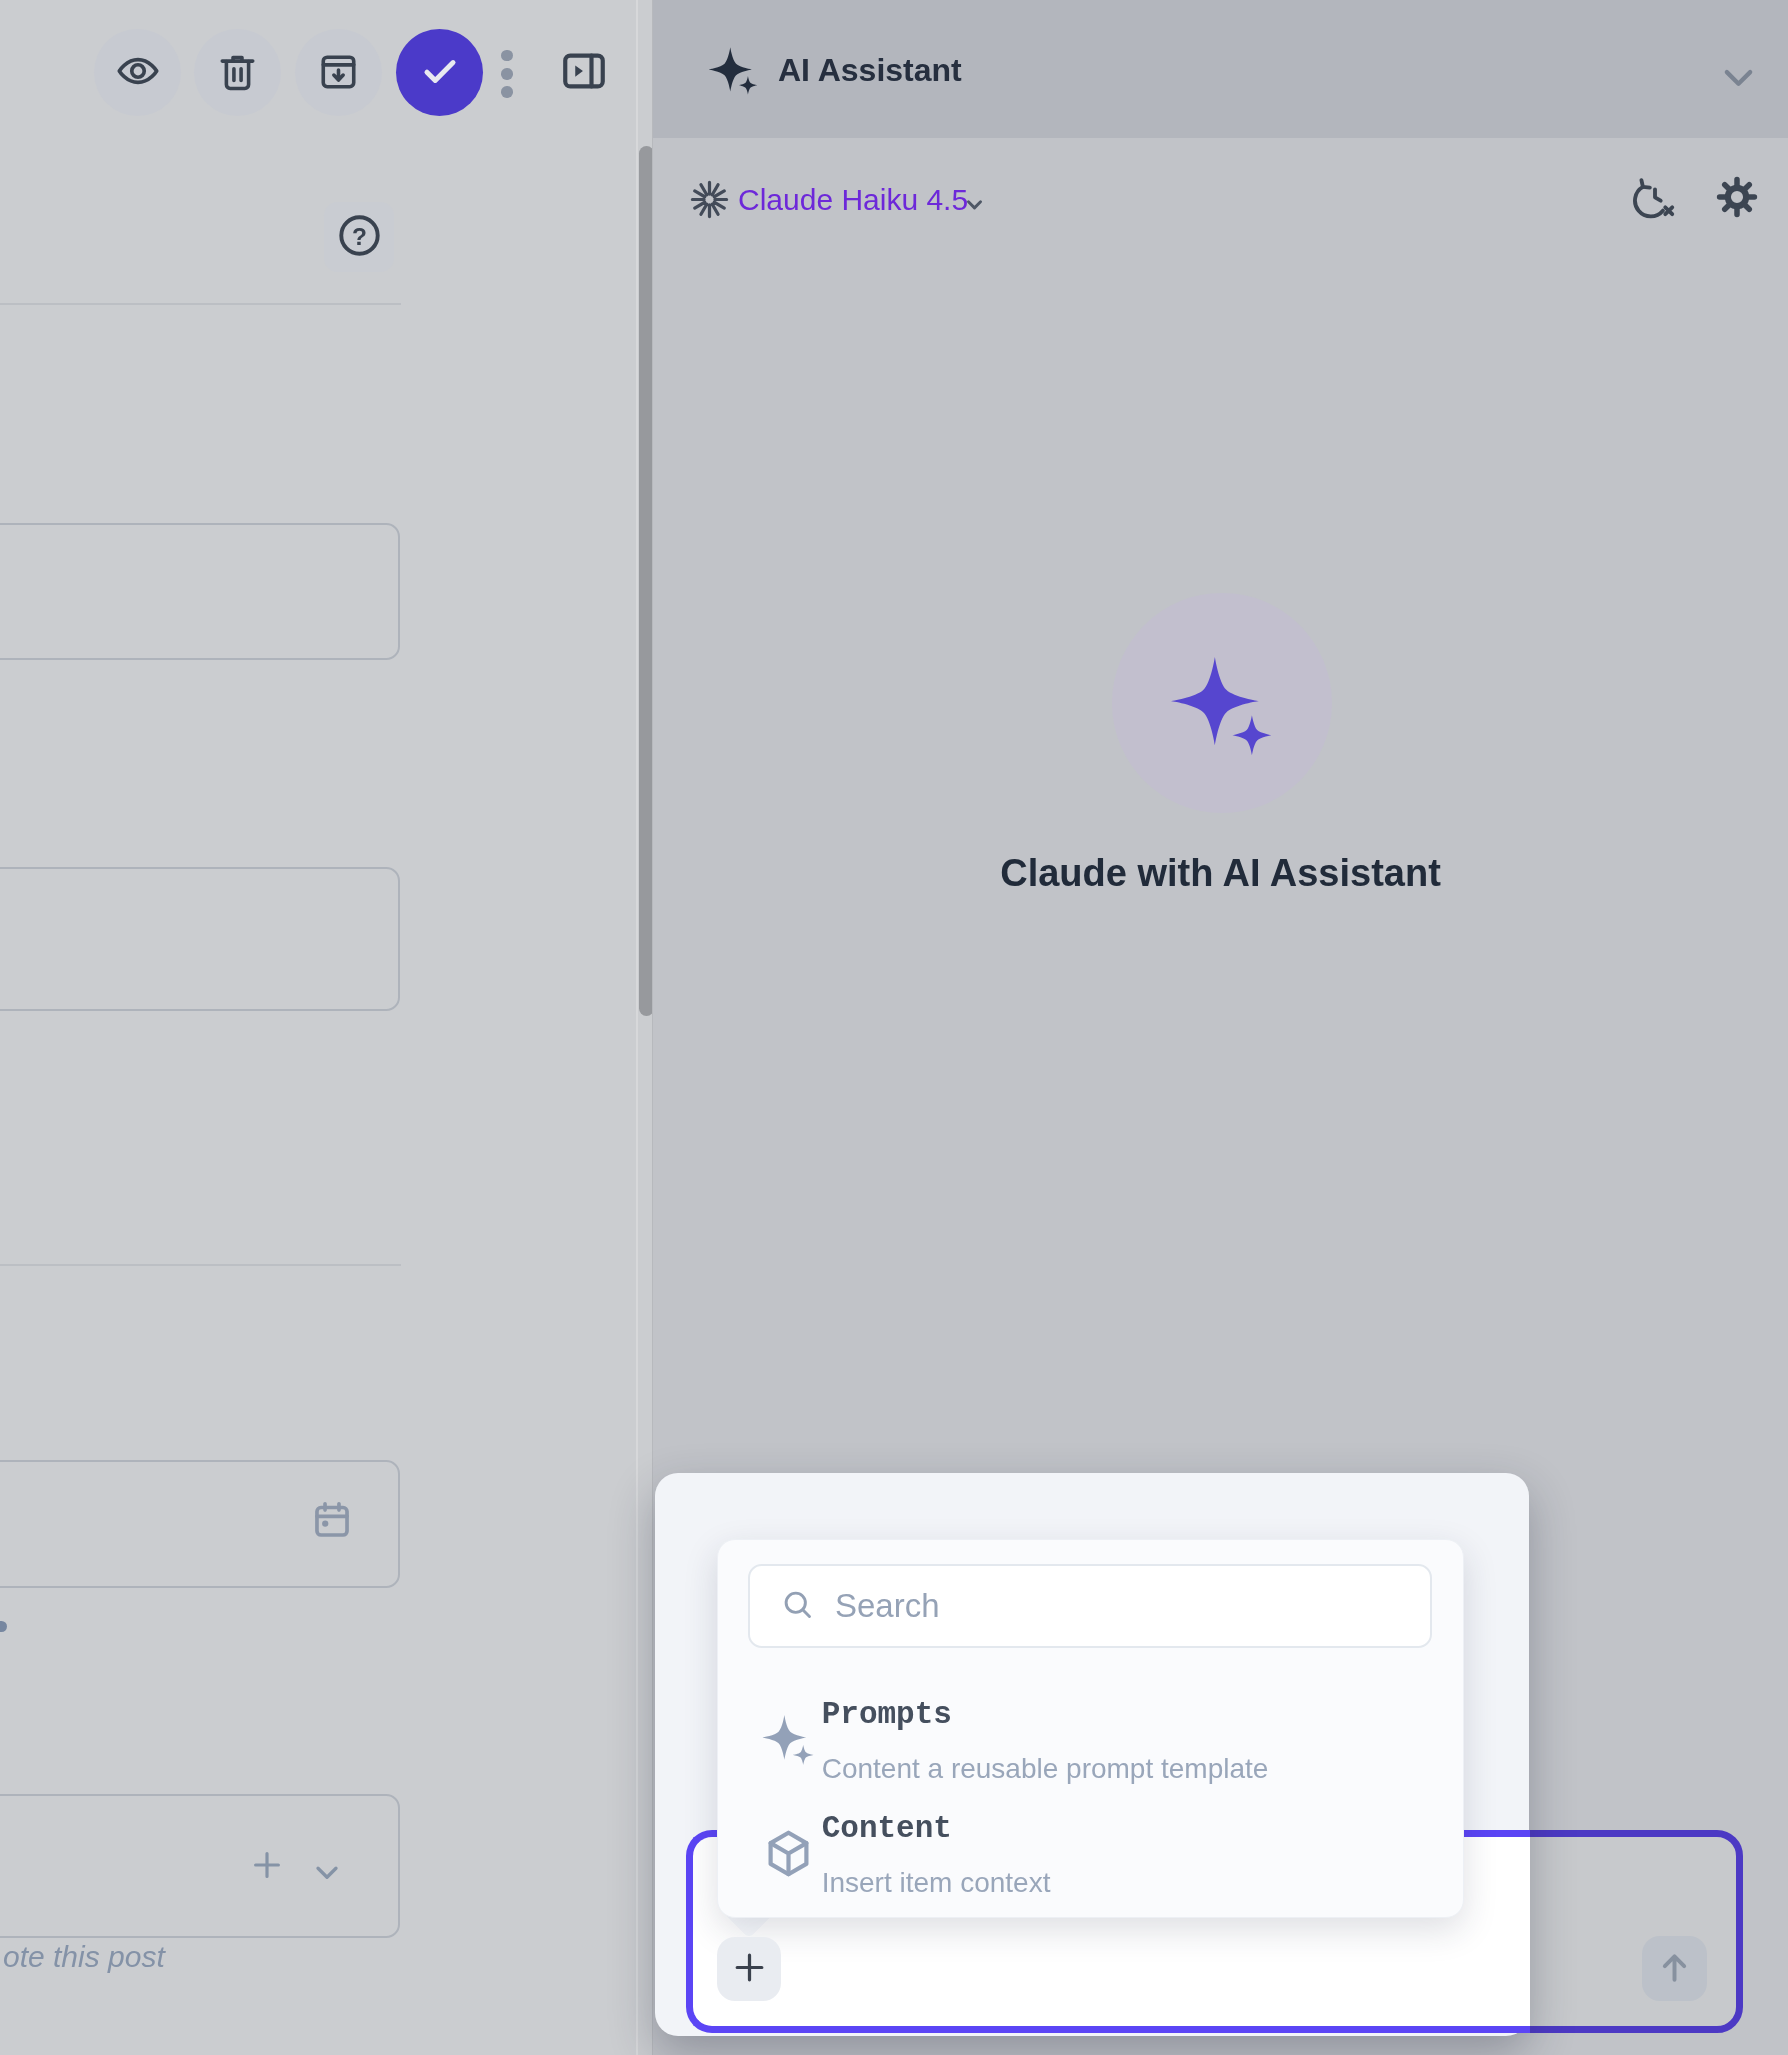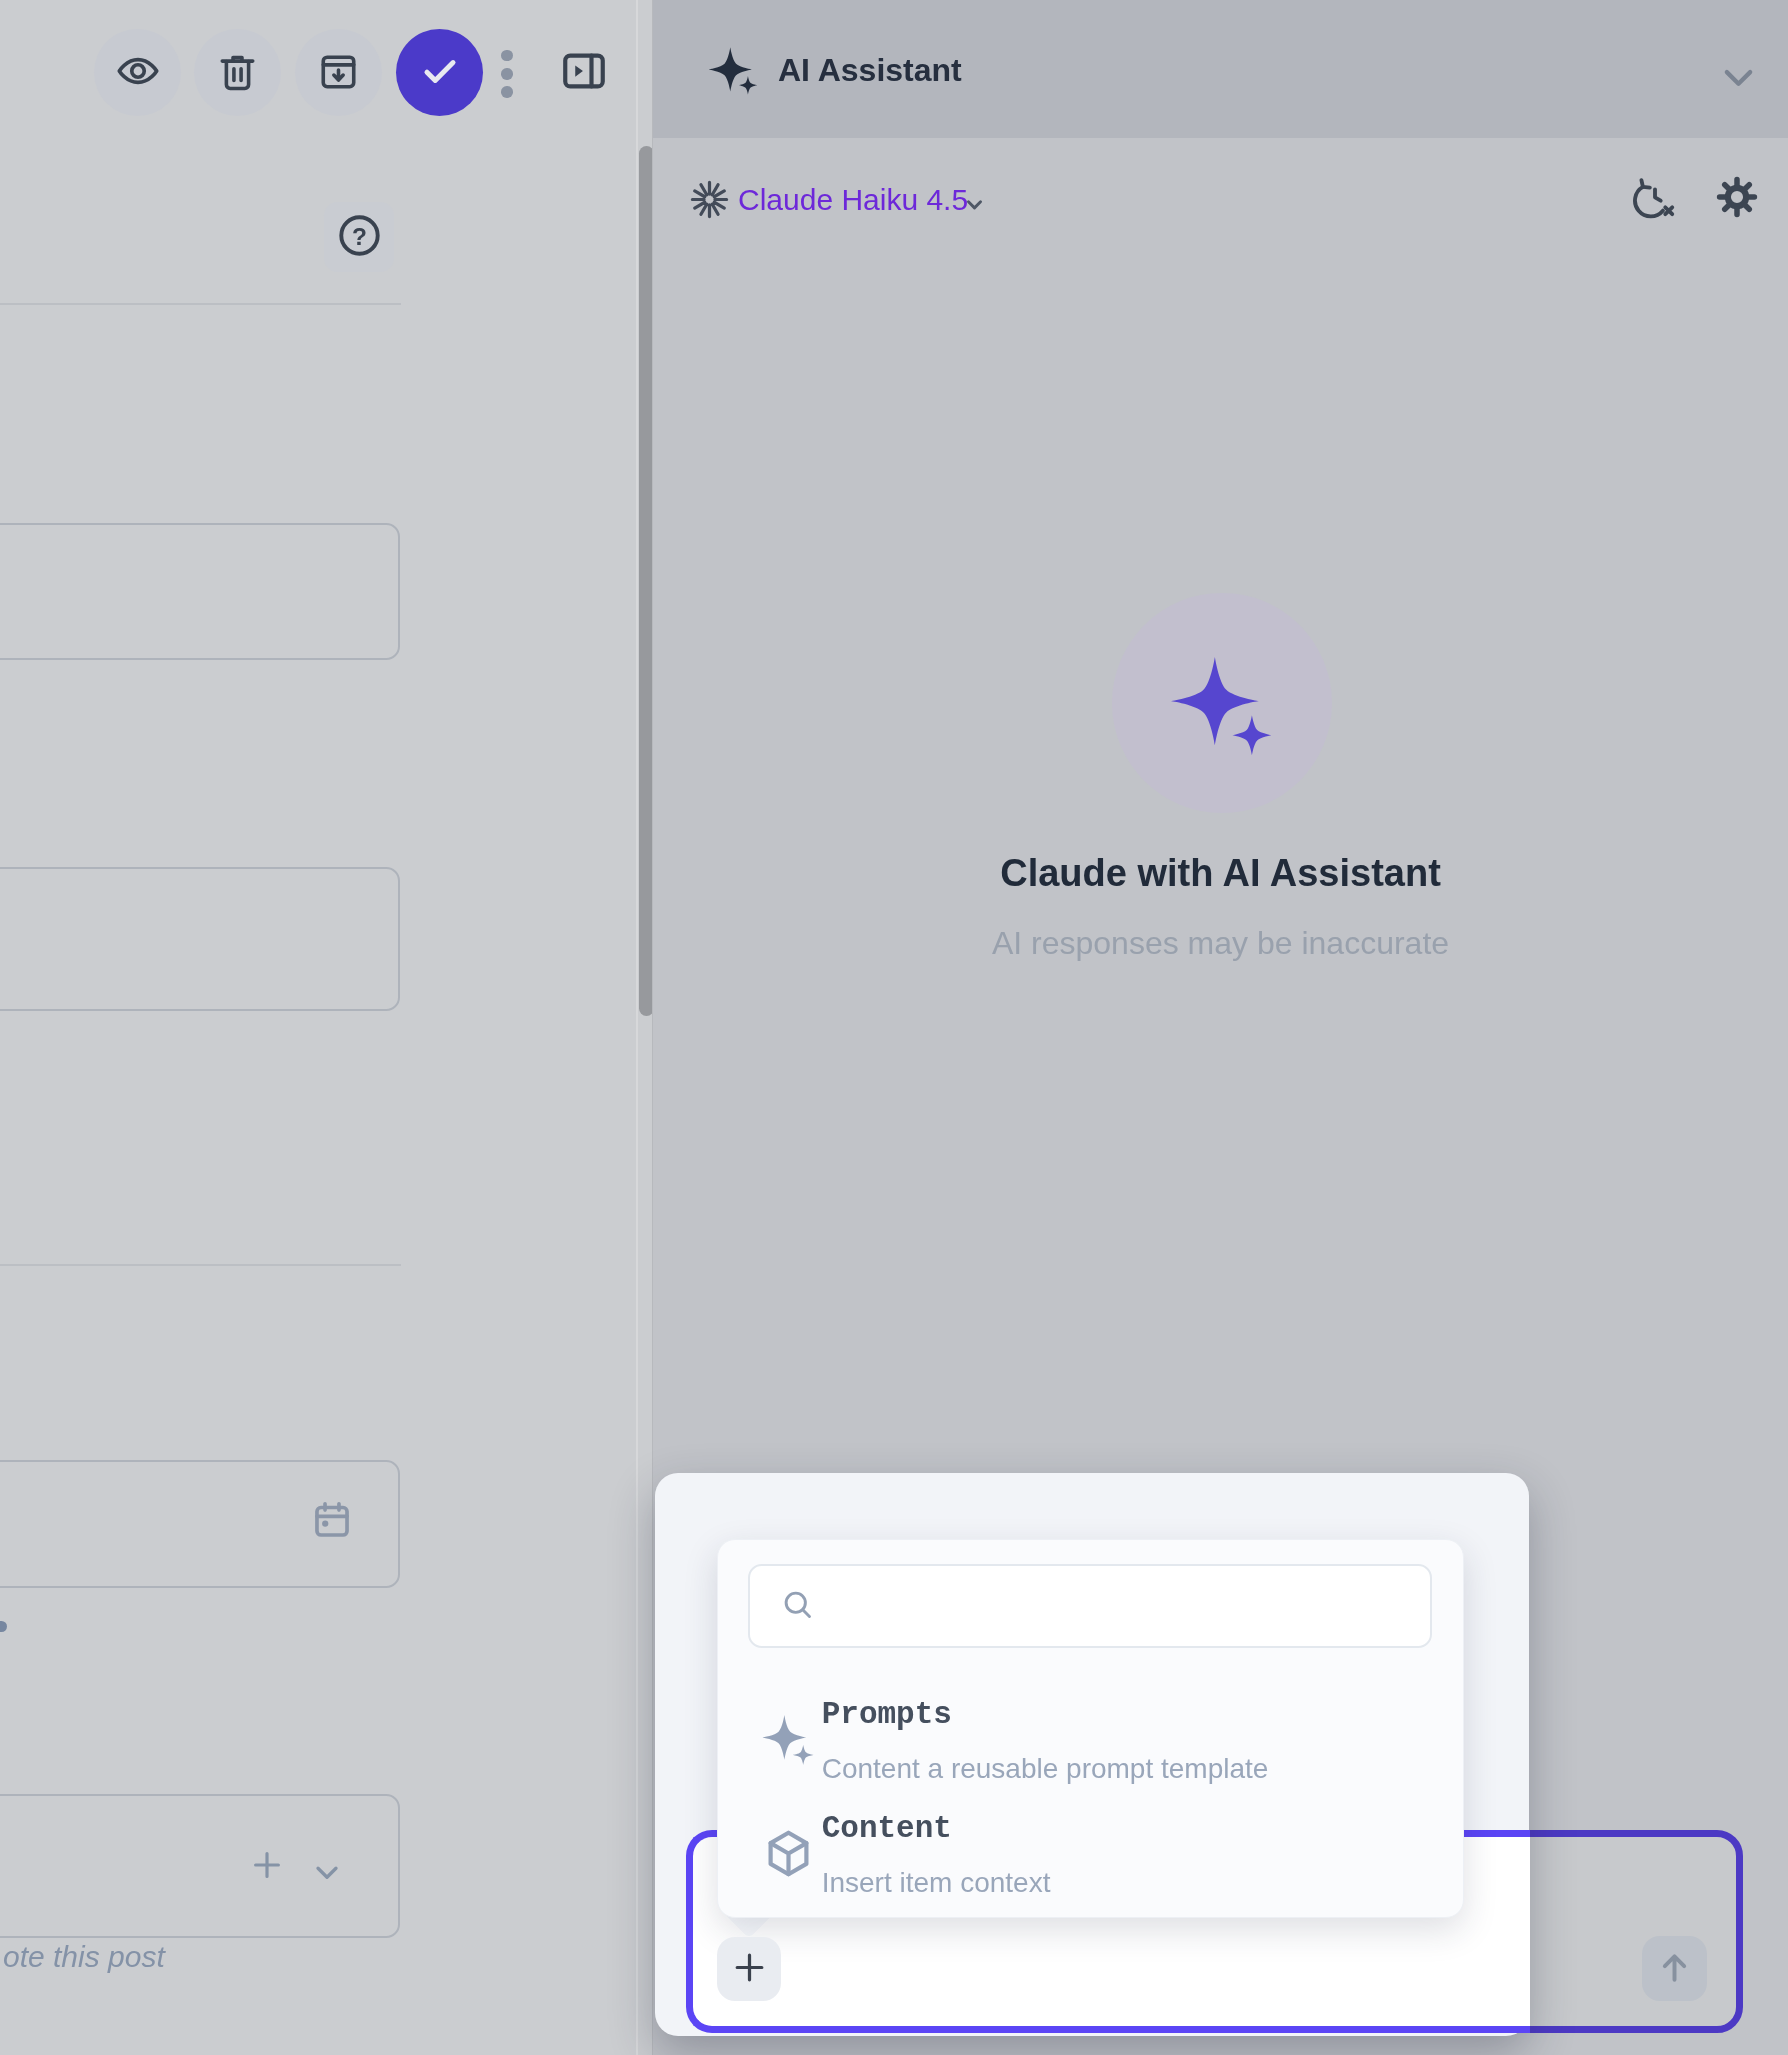--- a/index.html
+++ b/index.html
@@ -228,21 +228,20 @@
 
   <div class="empty-circle">
     <span>
       <svg width="114" height="114" viewBox="0 0 24 24" fill="currentColor">
         <path d="M10.5 2.5C10.5 2.5 11.3 7.8 12.9 9.4C14.5 11 19.8 11.8 19.8 11.8C19.8 11.8 14.5 12.6 12.9 14.2C11.3 15.8 10.5 21.1 10.5 21.1C10.5 21.1 9.7 15.8 8.1 14.2C6.5 12.6 1.2 11.8 1.2 11.8C1.2 11.8 6.5 11 8.1 9.4C9.7 7.8 10.5 2.5 10.5 2.5Z"></path>
         <path d="M18.3 14.8C18.3 14.8 18.7 17.2 19.4 17.9C20.1 18.6 22.5 19 22.5 19C22.5 19 20.1 19.4 19.4 20.1C18.7 20.8 18.3 23.2 18.3 23.2C18.3 23.2 17.9 20.8 17.2 20.1C16.5 19.4 14.1 19 14.1 19C14.1 19 16.5 18.6 17.2 17.9C17.9 17.2 18.3 14.8 18.3 14.8Z"></path>
       </svg>
     </span>
   </div>
   <div class="empty-title">Claude with AI Assistant</div>
-  <div class="empty-sub">AI responses may be inaccurate</div>
 </div>
 
 <div class="abs composer-dim"></div>
 <div class="abs send-btn">
   <span>
     <svg width="43" height="43" viewBox="0 0 24 24" fill="none" stroke="currentColor" stroke-width="2.2" stroke-linecap="round" stroke-linejoin="round">
       <path d="M12 18.8V5.8M6.6 11.2L12 5.8l5.4 5.4"></path>
     </svg>
   </span>
 </div>
@@ -252,20 +251,21 @@
 <div class="abs pop-caret"></div>
 
 <div class="abs popover">
   <div class="search-box">
     <span class="search-ic">
       <svg width="35" height="35" viewBox="0 0 24 24" fill="none" stroke="currentColor" stroke-width="2" stroke-linecap="round">
         <circle cx="10.8" cy="10.8" r="6.6"></circle>
           <path d="M15.6 15.6l4.6 4.6"></path>
       </svg>
     </span>
+    <input type="text" placeholder="Search" style="">
   </div>
 
   <div class="menu-item" style="top:149px;">
     <span class="mi-icon" style="top:20px;">
       <svg width="58" height="58" viewBox="0 0 24 24" fill="currentColor">
         <path d="M10.5 2.5C10.5 2.5 11.3 7.8 12.9 9.4C14.5 11 19.8 11.8 19.8 11.8C19.8 11.8 14.5 12.6 12.9 14.2C11.3 15.8 10.5 21.1 10.5 21.1C10.5 21.1 9.7 15.8 8.1 14.2C6.5 12.6 1.2 11.8 1.2 11.8C1.2 11.8 6.5 11 8.1 9.4C9.7 7.8 10.5 2.5 10.5 2.5Z"></path>
         <path d="M18.3 14.8C18.3 14.8 18.7 17.2 19.4 17.9C20.1 18.6 22.5 19 22.5 19C22.5 19 20.1 19.4 19.4 20.1C18.7 20.8 18.3 23.2 18.3 23.2C18.3 23.2 17.9 20.8 17.2 20.1C16.5 19.4 14.1 19 14.1 19C14.1 19 16.5 18.6 17.2 17.9C17.9 17.2 18.3 14.8 18.3 14.8Z"></path>
       </svg>
     </span>
     <div class="mi-title">Prompts</div>

